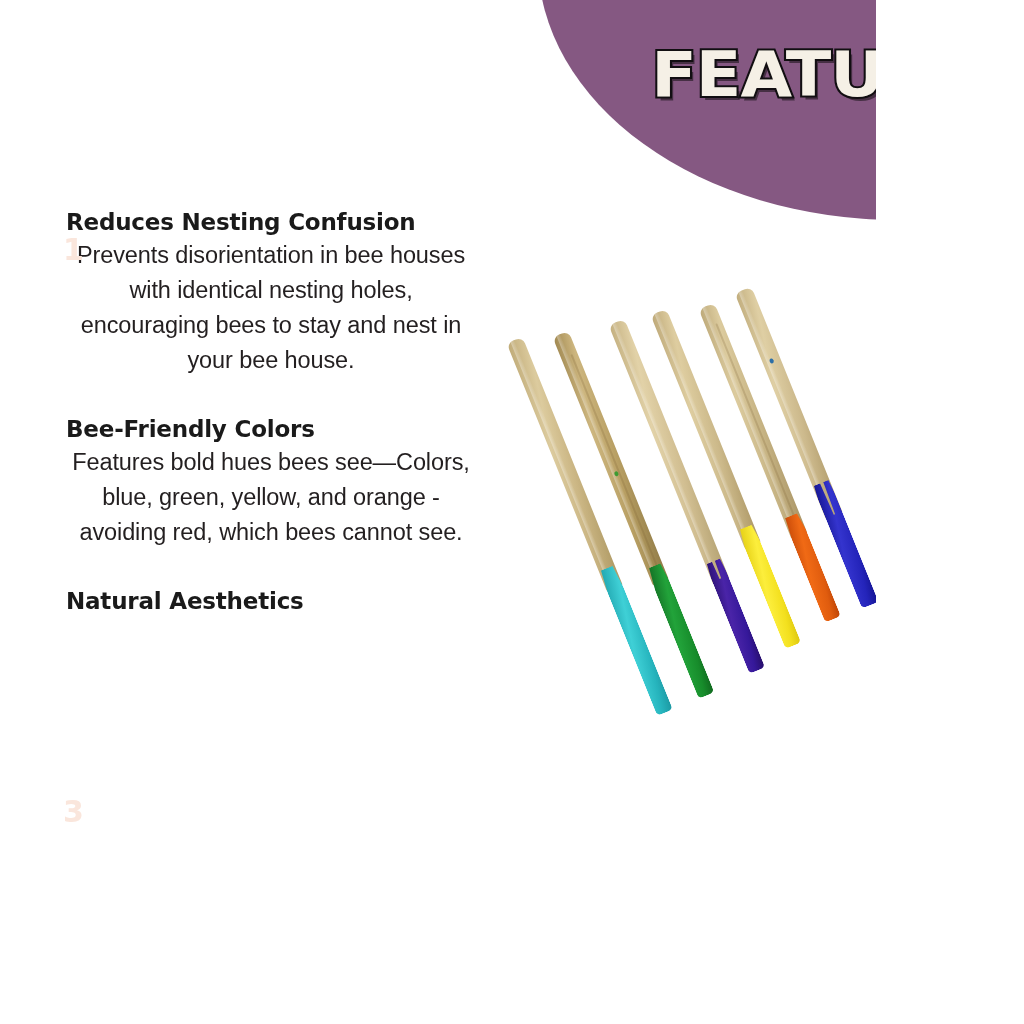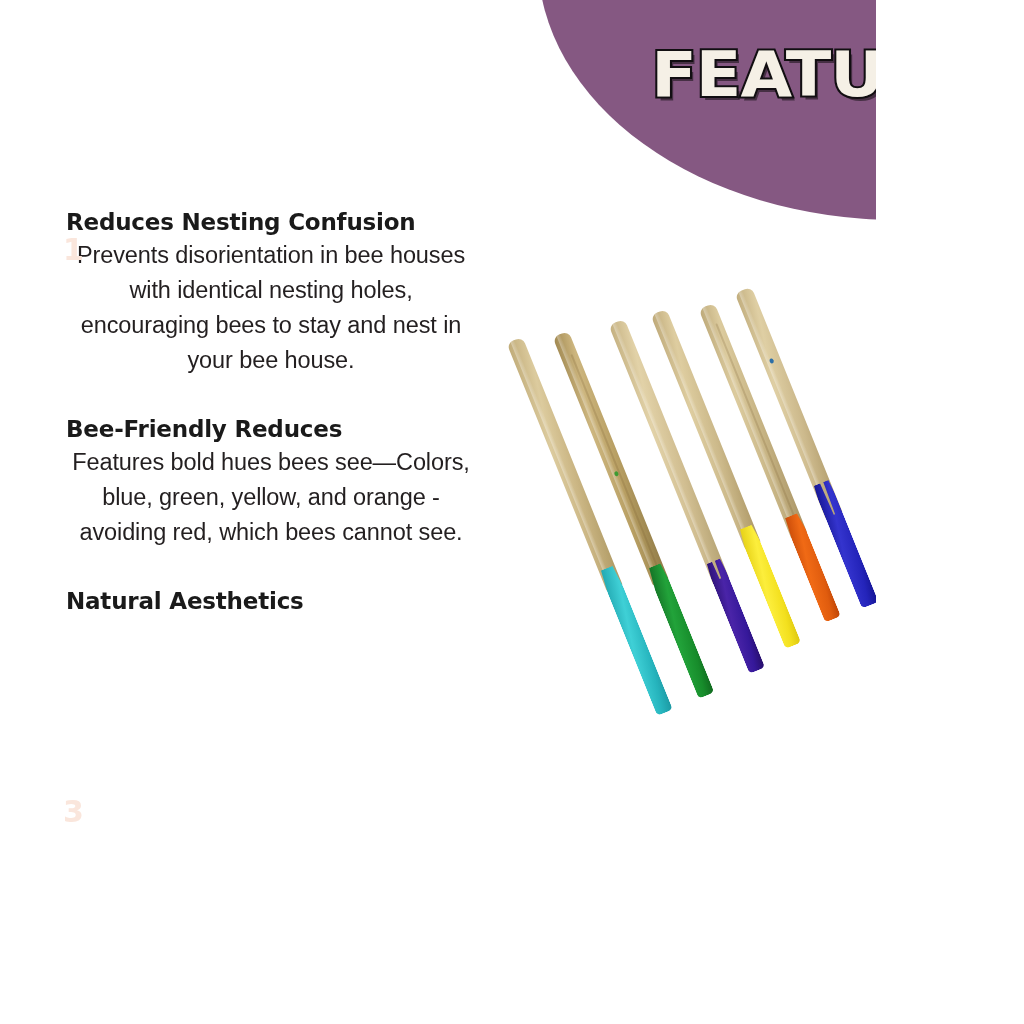--- a/index.html
+++ b/index.html
@@ -127,21 +127,21 @@
   <div class="header-title">FEATURES</div>
 
   <div class="features-col">
 
     <div class="feature-block">
       <div class="feature-title">Reduces Nesting Confusion</div>
       <div class="feature-body">Prevents disorientation in bee houses with identical nesting holes, encouraging bees to stay and nest in your bee house.</div>
     </div>
 
     <div class="feature-block">
-      <div class="feature-title">Bee-Friendly Reduces</div>
+      <div class="feature-title">Bee-Friendly Colors</div>
       <div class="feature-body">Features bold hues bees see—Colors, blue, green, yellow, and orange - avoiding red, which bees cannot see.</div>
     </div>
 
     <div class="feature-block">
       <div class="feature-title">Natural Aesthetics</div>
     </div>
 
     <span class="ghost-num ghost-1">1</span>
     <span class="ghost-num ghost-3">3</span>
   </div>

